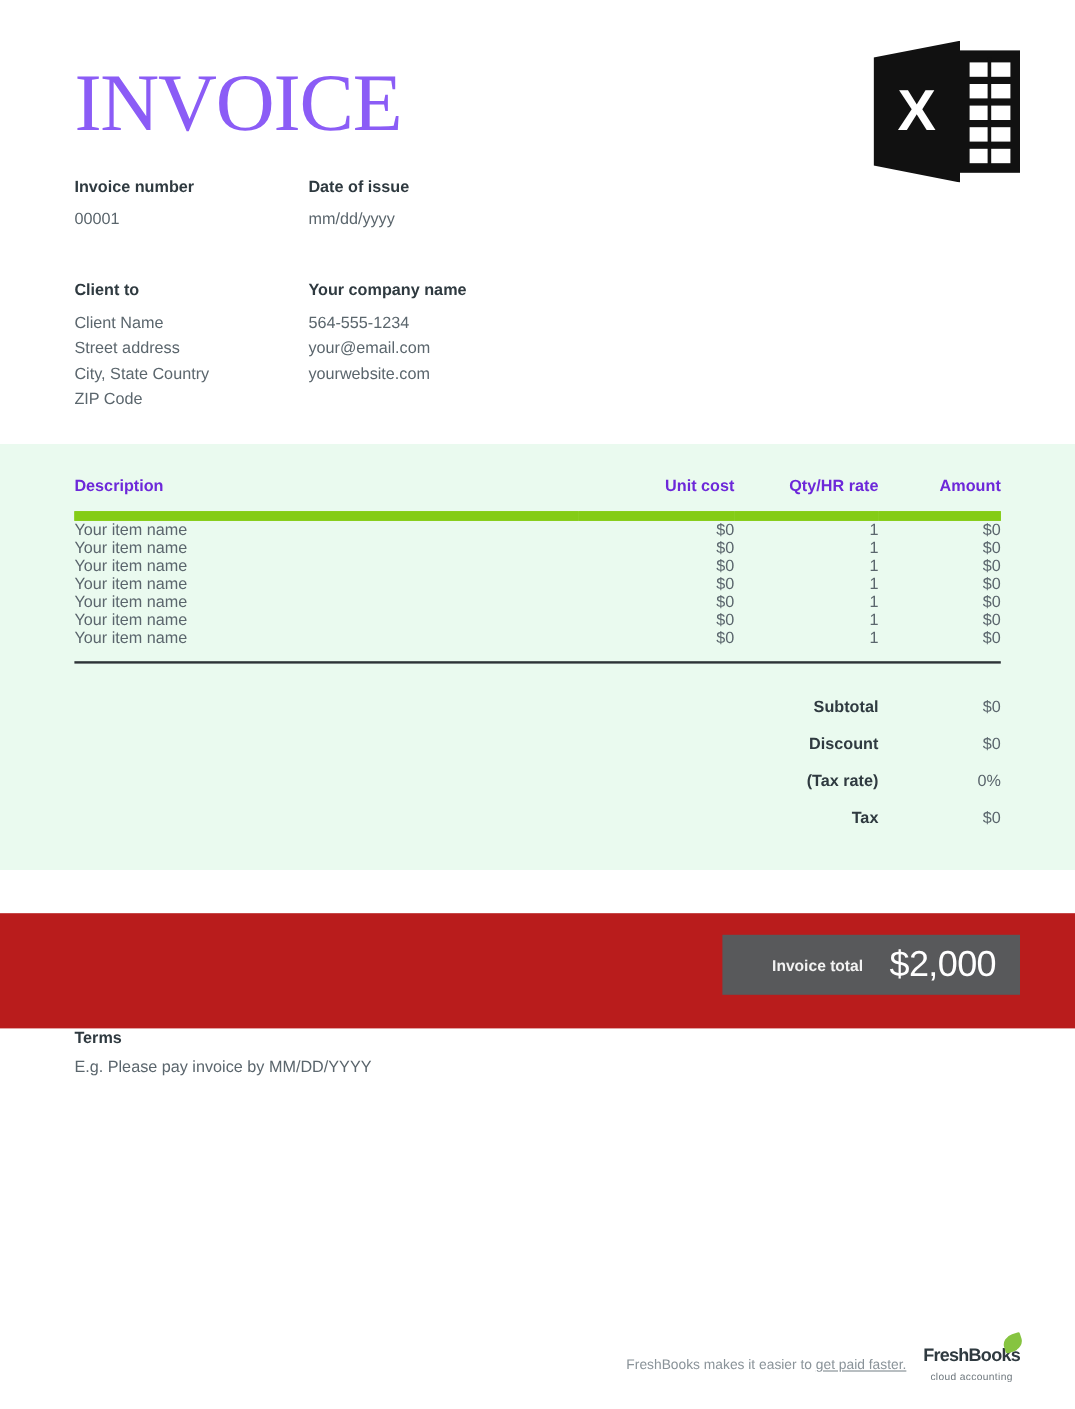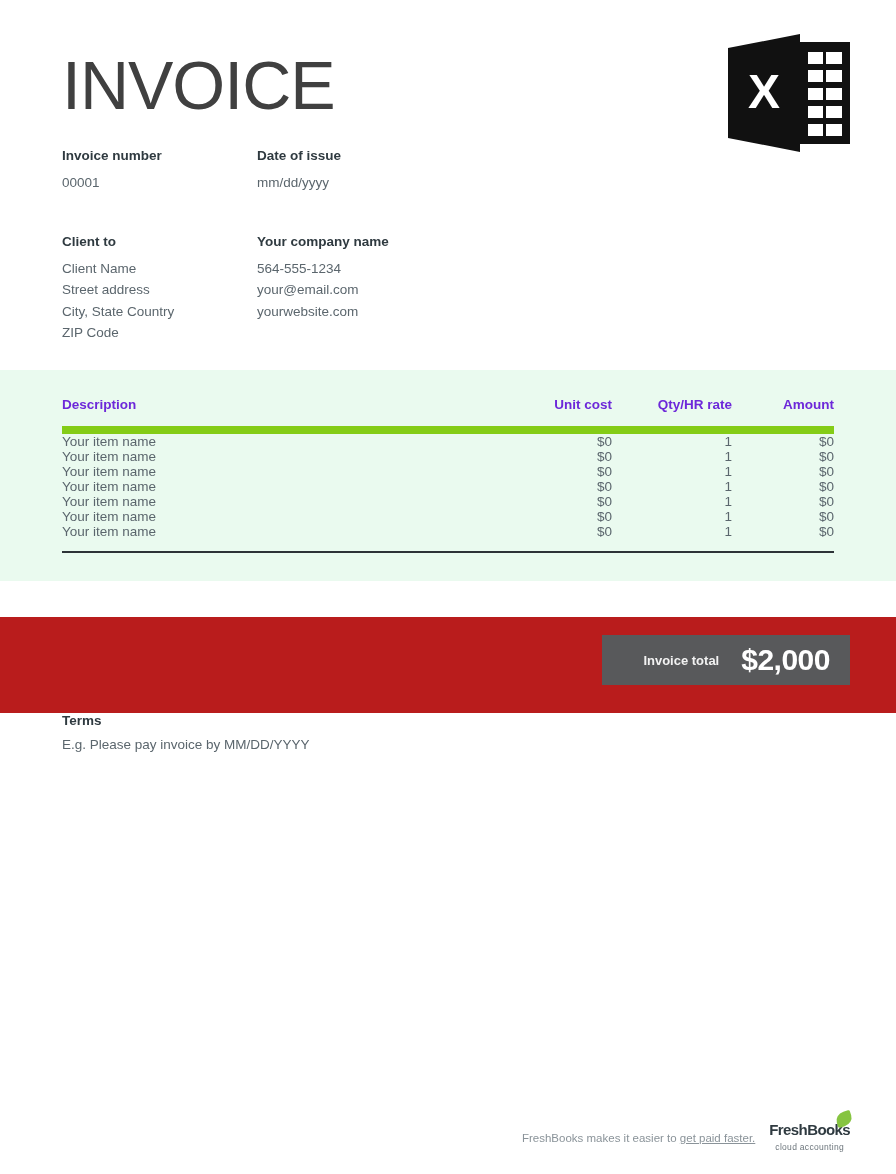--- a/index.html
+++ b/index.html
@@ -28,22 +28,22 @@
     height: 370px;
   }
   .invoice-title {
     position: absolute;
     left: 62px;
     top: 47px;
     font-size: 68px;
     line-height: 76px;
     letter-spacing: -1px;
     font-weight: 400;
-    color: #404040;
-    font-family: Liberation Sans, sans-serif;
+    color: #8b5cf6;
+    font-family: Liberation Serif, serif;
   }
   .excel-logo {
     position: absolute;
     right: 46px;
     top: 34px;
     width: 122px;
     height: 118px;
   }
 
   .meta-row {
@@ -178,21 +178,21 @@
     box-sizing: border-box;
   }
   .total-label {
     font-size: 13px;
     font-weight: bold;
     margin-right: 22px;
     color: #f2f2f2;
   }
   .total-amount {
     font-size: 30px;
-    font-weight: 700;
+    font-weight: 400;
     letter-spacing: -0.5px;
     text-align: right;
   }
 
   
   .terms {
     position: relative;
     margin: 0 62px;
   }
   .terms-label {
@@ -371,20 +371,40 @@
           <td class="desc">Your item name</td>
           <td>$0</td>
           <td>1</td>
           <td class="amount-cell">$0</td>
         </tr>
       </tbody>
     </table>
 
     <div class="items-rule"></div>
 
+    <table class="totals">
+      <tbody>
+        <tr>
+          <td class="label">Subtotal</td>
+          <td class="val">$0</td>
+        </tr>
+        <tr>
+          <td class="label">Discount</td>
+          <td class="val">$0</td>
+        </tr>
+        <tr>
+          <td class="label">(Tax rate)</td>
+          <td class="val">0%</td>
+        </tr>
+        <tr>
+          <td class="label">Tax</td>
+          <td class="val">$0</td>
+        </tr>
+      </tbody>
+    </table>
   </div>
 
   <div class="total-wrap">
     <div class="total-box">
       <span class="total-label">Invoice total</span>
       <span class="total-amount">$2,000</span>
     </div>
   </div>
 
   <div class="terms">

